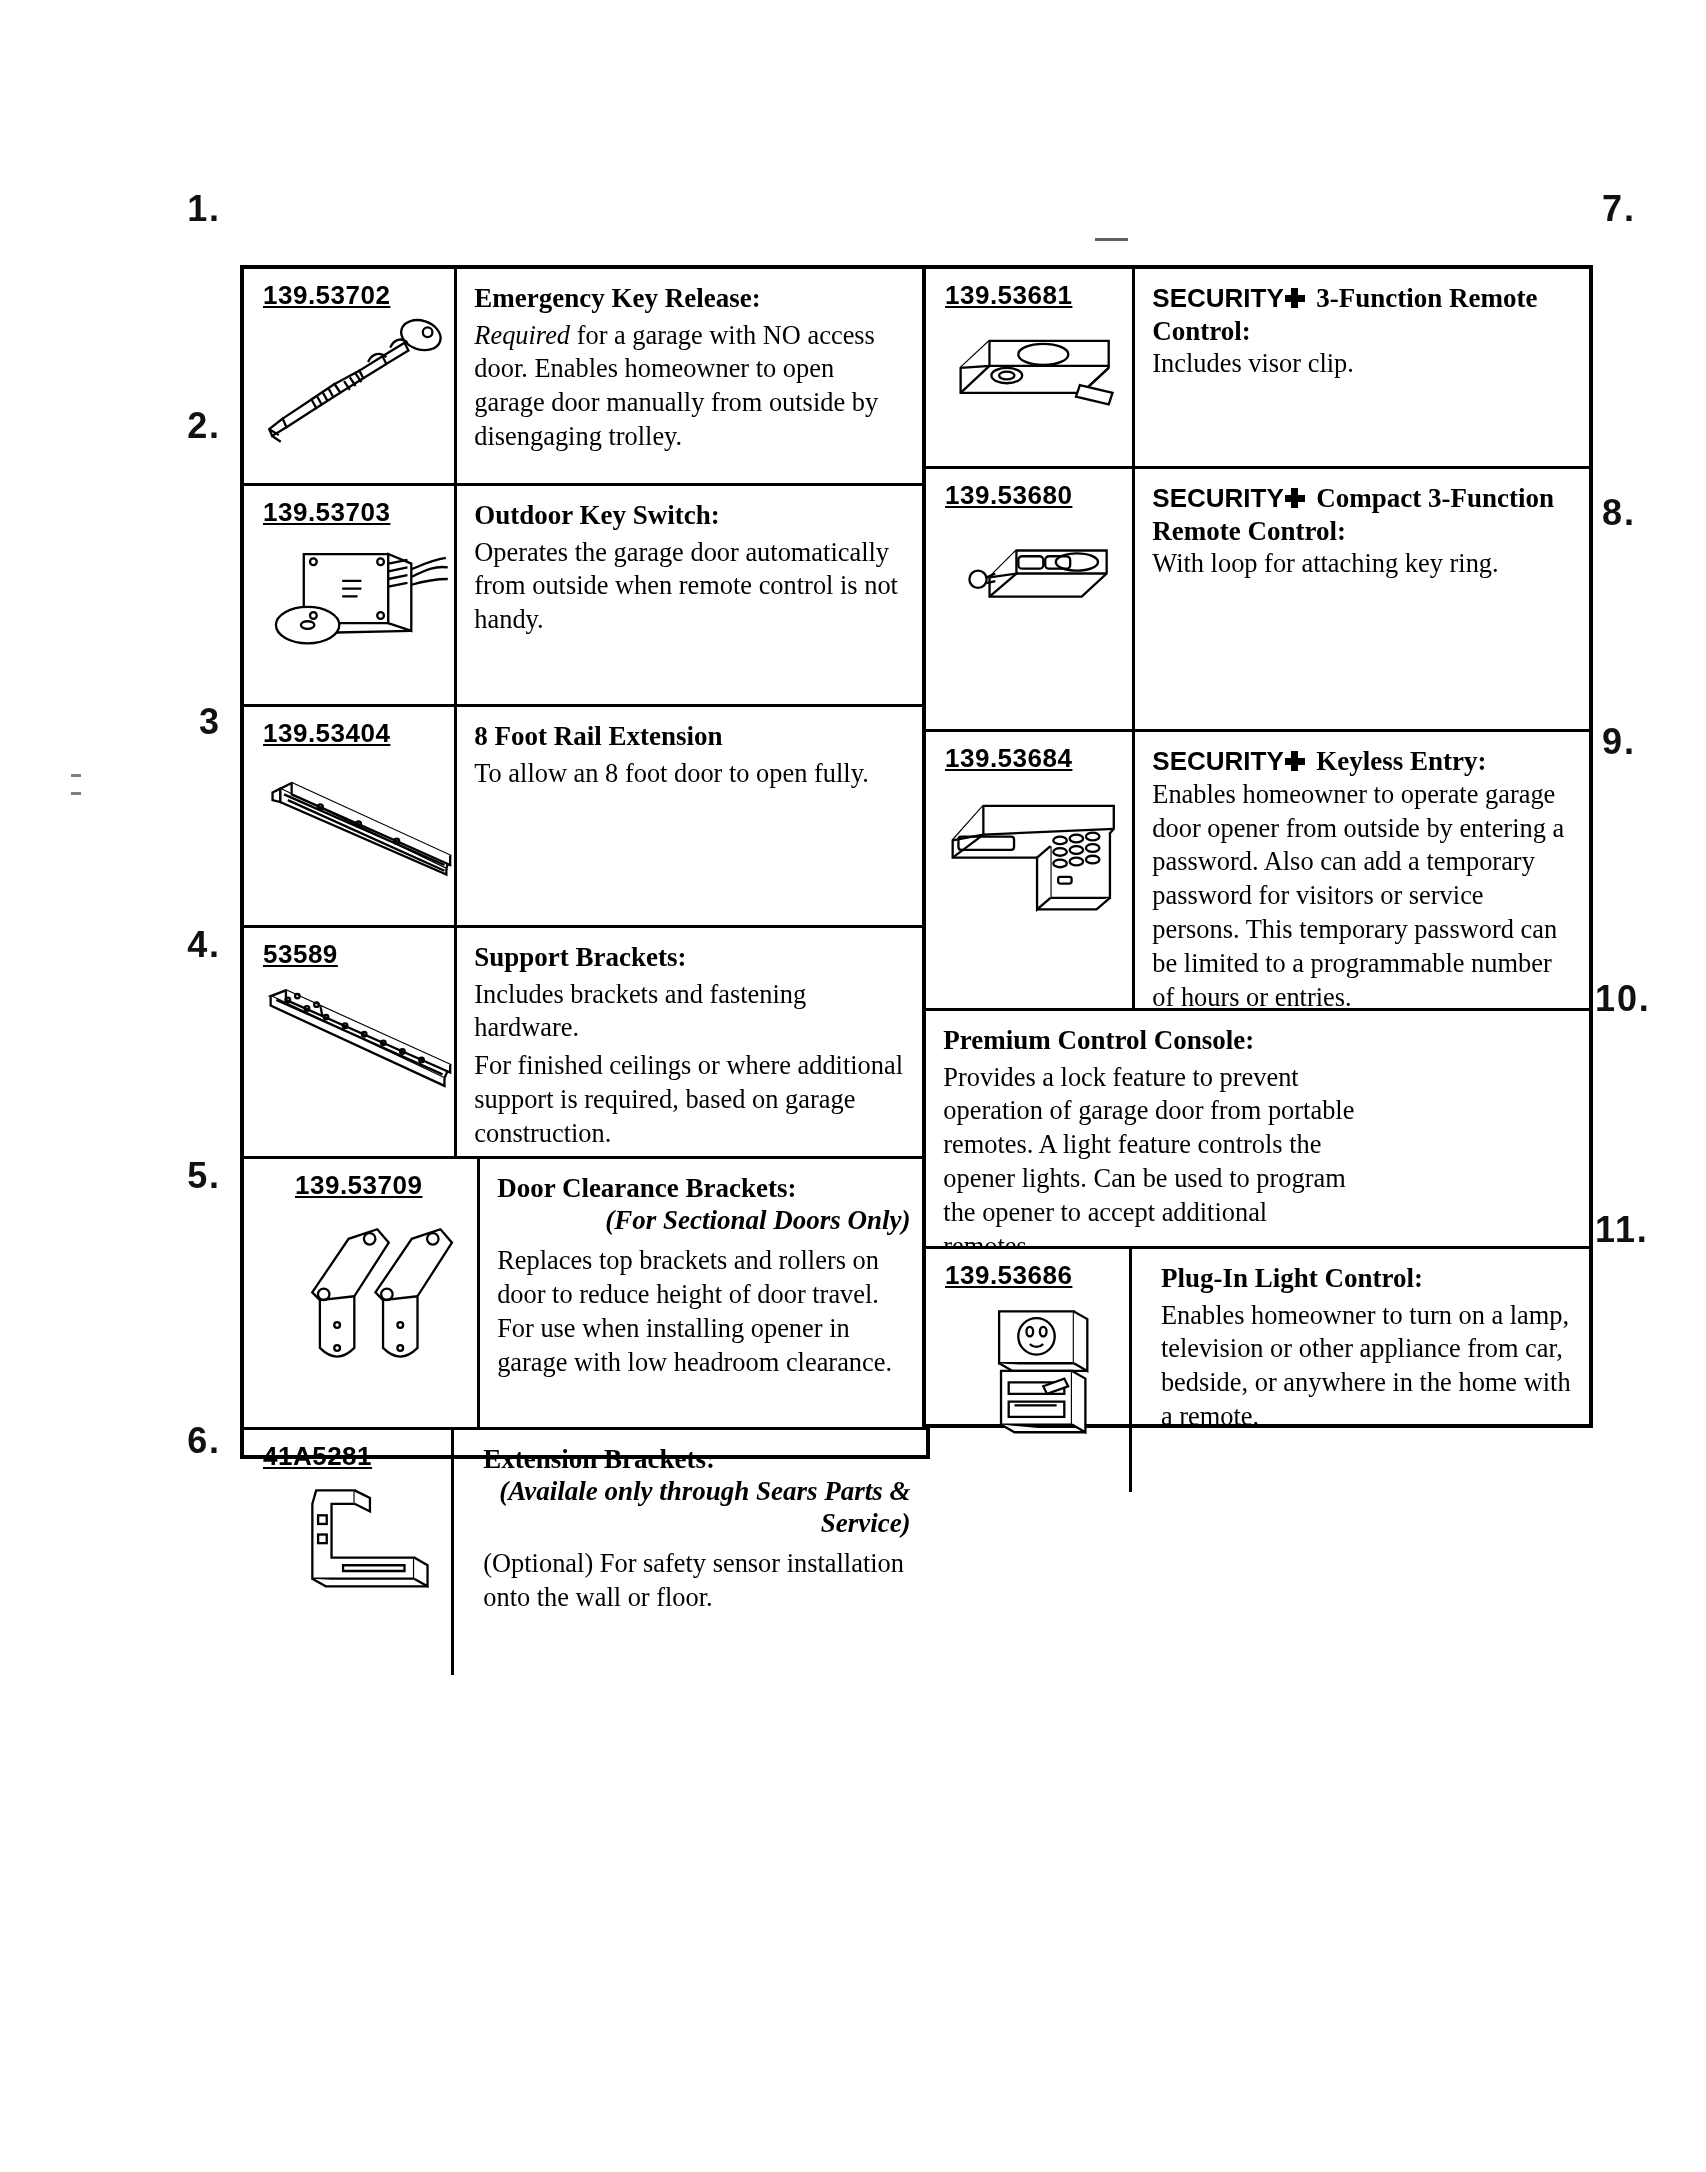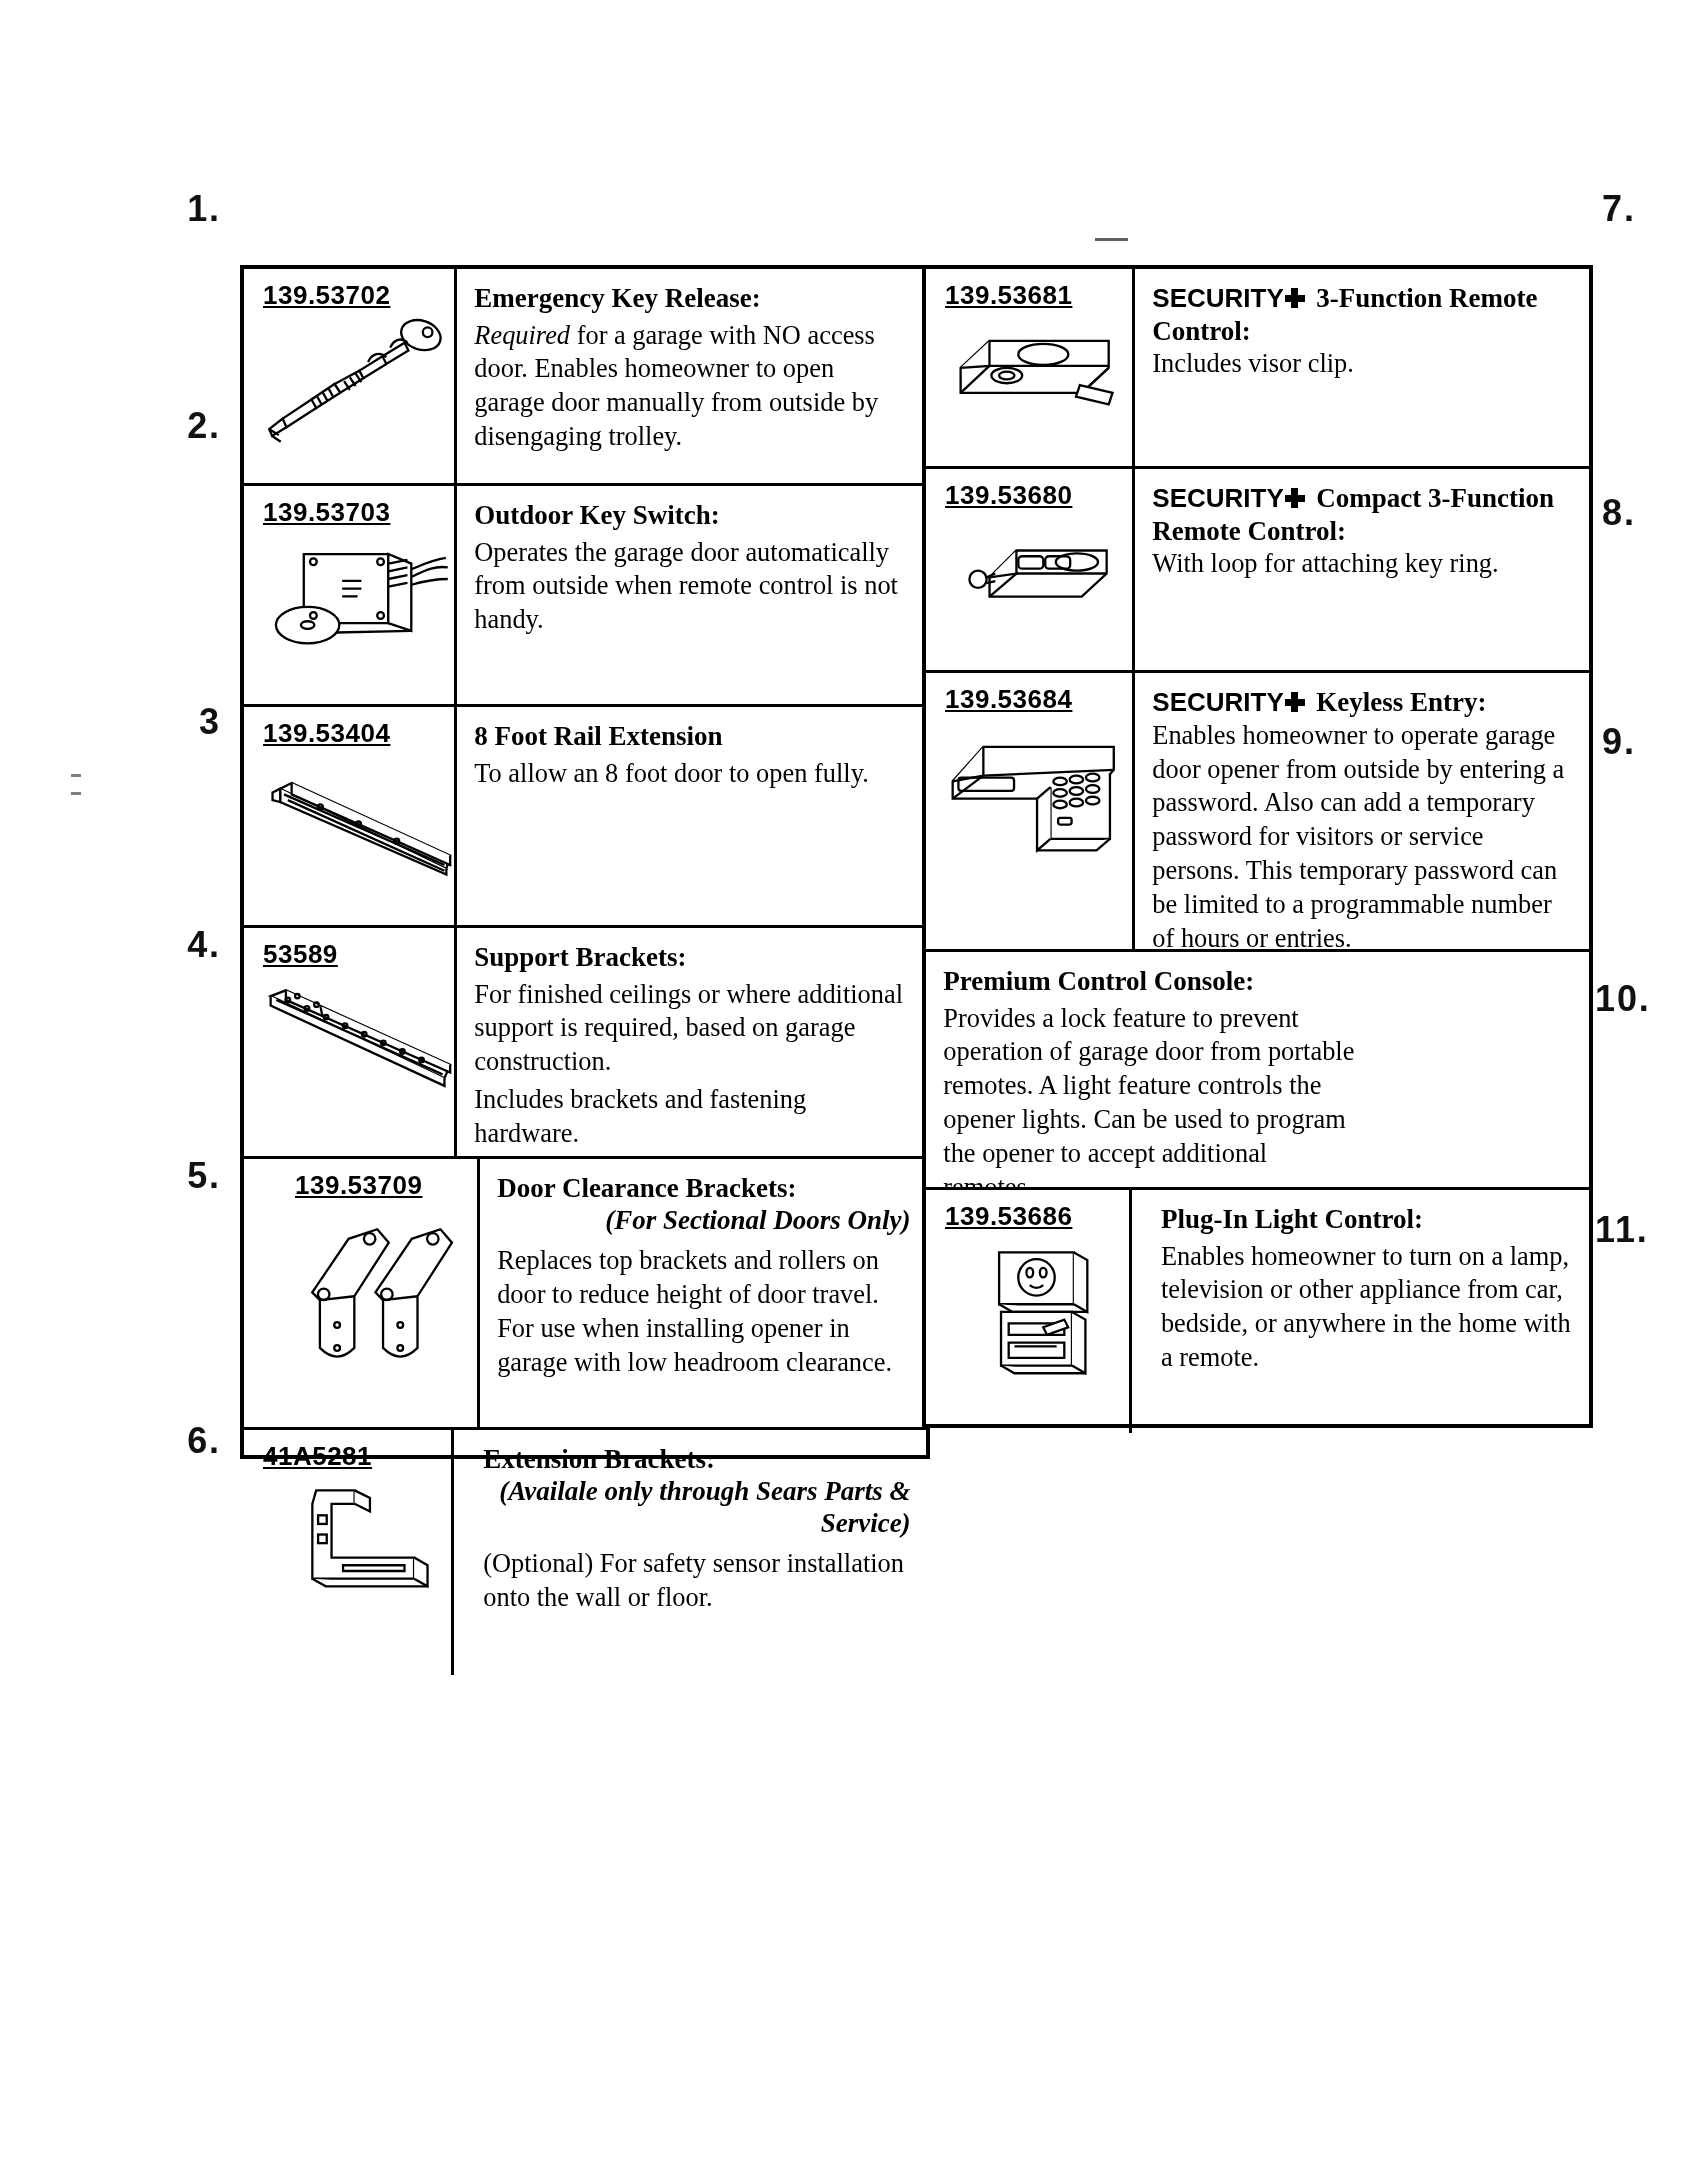--- a/index.html
+++ b/index.html
@@ -266,22 +266,22 @@
               <circle cx="126" cy="73" r="2.4"></circle>
             <circle cx="146" cy="82" r="2.4"></circle>
               <circle cx="166" cy="91" r="2.4"></circle>
             <circle cx="36" cy="24" r="2.4"></circle>
               <circle cx="56" cy="33" r="2.4"></circle>
           </svg>
         </div>
       </div>
       <div class="cell-desc">
         <p class="title">Support Brackets:</p>
+        <p class="body tight">Includes brackets and fastening hardware.</p>
         <p class="body">For finished ceilings or where additional support is required, based on garage construction.</p>
-        <p class="body tight">Includes brackets and fastening hardware.</p>
       </div>
     </div>
 
     <div class="row" style="height:271px;padding-left:32px;">
       <div class="cell-part">
         <div class="partno">139.53709</div>
         <div class="art-wrap">
           <svg class="art" width="183" height="173" viewBox="0 0 190 180" fill="none" stroke="#000" stroke-width="2.4">
             <g>
               <path d="M18 92 L56 36 L86 26 L98 40 L62 96 L62 150 Q44 168 26 150 L26 100 Z" fill="#fff"></path>
@@ -351,21 +351,21 @@
             <path d="M138 74 L172 82 L168 94 L134 86 Z" fill="#fff"></path>
           </svg>
         </div>
       </div>
       <div class="cell-desc">
         <p class="title sans" style="margin-bottom:0;"><span>SECURITY</span><span class="plusmark"></span><span class="serifpart"> 3-Function Remote Control:</span></p>
         <p class="body">Includes visor clip.</p>
       </div>
     </div>
 
-    <div class="row" style="height:204px;">
+    <div class="row" style="height:263px;">
       <div class="cell-part">
         <div class="partno">139.53680</div>
         <div class="art-wrap">
           <svg class="art" width="183" height="120" viewBox="0 0 190 125" fill="none" stroke="#000" stroke-width="2.4">
             <path d="M44 66 L72 38 L166 38 L166 62 L140 86 L44 86 Z" fill="#fff"></path>
             <path d="M72 38 L72 62 L44 66" fill="#fff"></path>
             <path d="M72 62 L166 62"></path>
             <path d="M72 62 L44 86"></path>
             <ellipse cx="135" cy="50" rx="22" ry="9"></ellipse>
             <rect x="74" y="44" width="26" height="13" rx="4"></rect>

